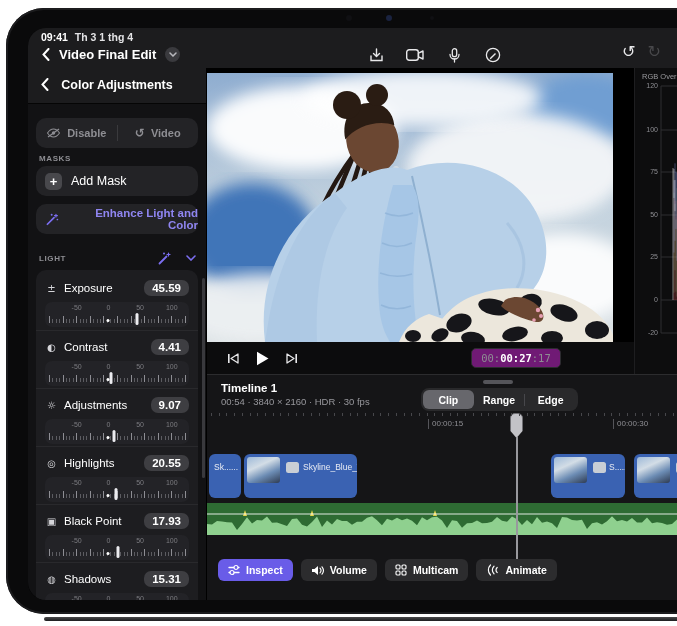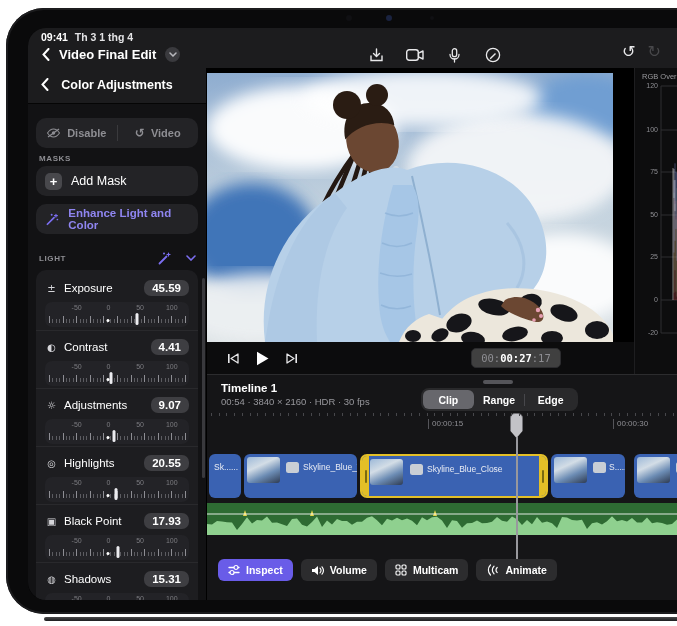--- a/index.html
+++ b/index.html
@@ -43,21 +43,21 @@
     font-size:11px;color:#8e8e93;font-weight:600;}
   .pill-div{width:1px;height:16px;background:#3a3a3d;}
   .masks-label,.light-label{font-size:8px;letter-spacing:.6px;color:#8e8e93;font-weight:700;}
   .masks-label{position:absolute;left:11px;top:86px;}
   .row-btn{position:absolute;left:8px;right:8px;height:30px;background:#232326;border-radius:10px;
     display:flex;align-items:center;padding-left:9px;gap:9px;}
   .add-mask{top:98px;}
   .plusbox{width:17px;height:17px;border-radius:5px;background:#48484c;color:#fff;font-size:13px;
     font-weight:700;display:flex;align-items:center;justify-content:center;line-height:1;}
   .add-mask-label{font-size:12.5px;color:#fff;font-weight:500;}
-  .enhance{top:136px;}
+  .enhance{top:136px;text-align:right;}
   .enhance-label{font-size:11.5px;font-weight:700;color:#8f85f0;}
   .light-row{position:absolute;left:11px;right:10px;top:182px;height:16px;display:flex;
     align-items:center;}
   .light-row .spacer{flex:1;}
   .sliders-card{position:absolute;left:8px;right:8px;top:202px;height:360px;background:#1d1d20;
     border-radius:10px;padding-top:2px;}
   .param{height:58px;padding:4px 9px 0;}
   .param:not(:first-child){border-top:1px solid #29292c;}
   .p-row{display:flex;align-items:center;height:24px;gap:6px;}
   .p-icon{width:13px;text-align:center;font-family:"DejaVu Sans",sans-serif;font-size:10px;
@@ -77,21 +77,21 @@
   .sb-scroll{position:absolute;right:1px;top:210px;width:3px;height:200px;border-radius:2px;
     background:#4a4a4e;opacity:.7;}
 
   
   .content{position:absolute;left:179px;top:0;right:0;bottom:0;display:flex;flex-direction:column;}
   .upper{display:flex;height:306px;}
   .viewer-wrap{flex:1;position:relative;background:#000;overflow:hidden;}
   .viewer-art{position:absolute;left:0;top:5px;}
   .transport{position:absolute;left:0;right:0;bottom:0;height:32px;background:#0c0c0d;
     display:flex;align-items:center;padding-left:20px;gap:17px;}
-  .timecode{position:absolute;left:264px;top:6px;width:90px;height:20px;background:#404040;
+  .timecode{position:absolute;left:264px;top:6px;width:90px;height:20px;background:#701a75;
     border:1px solid #2c2c2f;border-radius:5px;display:flex;align-items:center;
     justify-content:center;font-family:"DejaVu Sans Mono",monospace;font-size:10.5px;}
   .tc-dim{color:#8e8e93;} .tc-bright{color:#fff;font-weight:700;}
   .scope{position:relative;width:66px;background:#0d0d0e;border-left:1px solid #1e1e20;}
   .scope-title{position:absolute;left:7px;top:4px;font-size:7.5px;color:#9a9a9e;}
   .scope-lab{position:absolute;width:20px;text-align:right;font-size:7px;color:#8e8e93;}
 
   
   .timeline{position:relative;flex:1;background:#151517;border-top:1px solid #2c2c2e;
     overflow:hidden;}
@@ -862,31 +862,20 @@
 
           <div class="clips">
             <div class="clip" style="left:2px;width:32px">
               <span class="clip-name" style="left:5px">Sk......</span>
             </div>
             <div class="clip" style="left:37px;width:113px">
               <div class="clip-thumb"></div>
               <span class="photo-ic" style="left:42px"></span>
               <span class="clip-name" style="left:59px">Skyline_Blue_Wide</span>
             </div>
-            <div class="clip sel" style="left:153px;width:188px">
-              <div class="clip-thumb" style="left:8px"></div>
-              <span class="photo-ic" style="left:48px"></span>
-              <span class="clip-name" style="left:65px">Skyline_Blue_Close</span>
-              <div class="trim" style="left:0">
-                  <i></i>
-                </div>
-              <div class="trim" style="right:0">
-                  <i></i>
-                </div>
-            </div>
             <div class="clip" style="left:344px;width:74px">
               <div class="clip-thumb"></div>
               <span class="photo-ic" style="left:42px"></span>
               <span class="clip-name" style="left:58px">S......</span>
             </div>
             <div class="clip" style="left:427px;width:90px">
               <div class="clip-thumb"></div>
               <span class="photo-ic" style="left:42px"></span>
             </div>
           </div>

